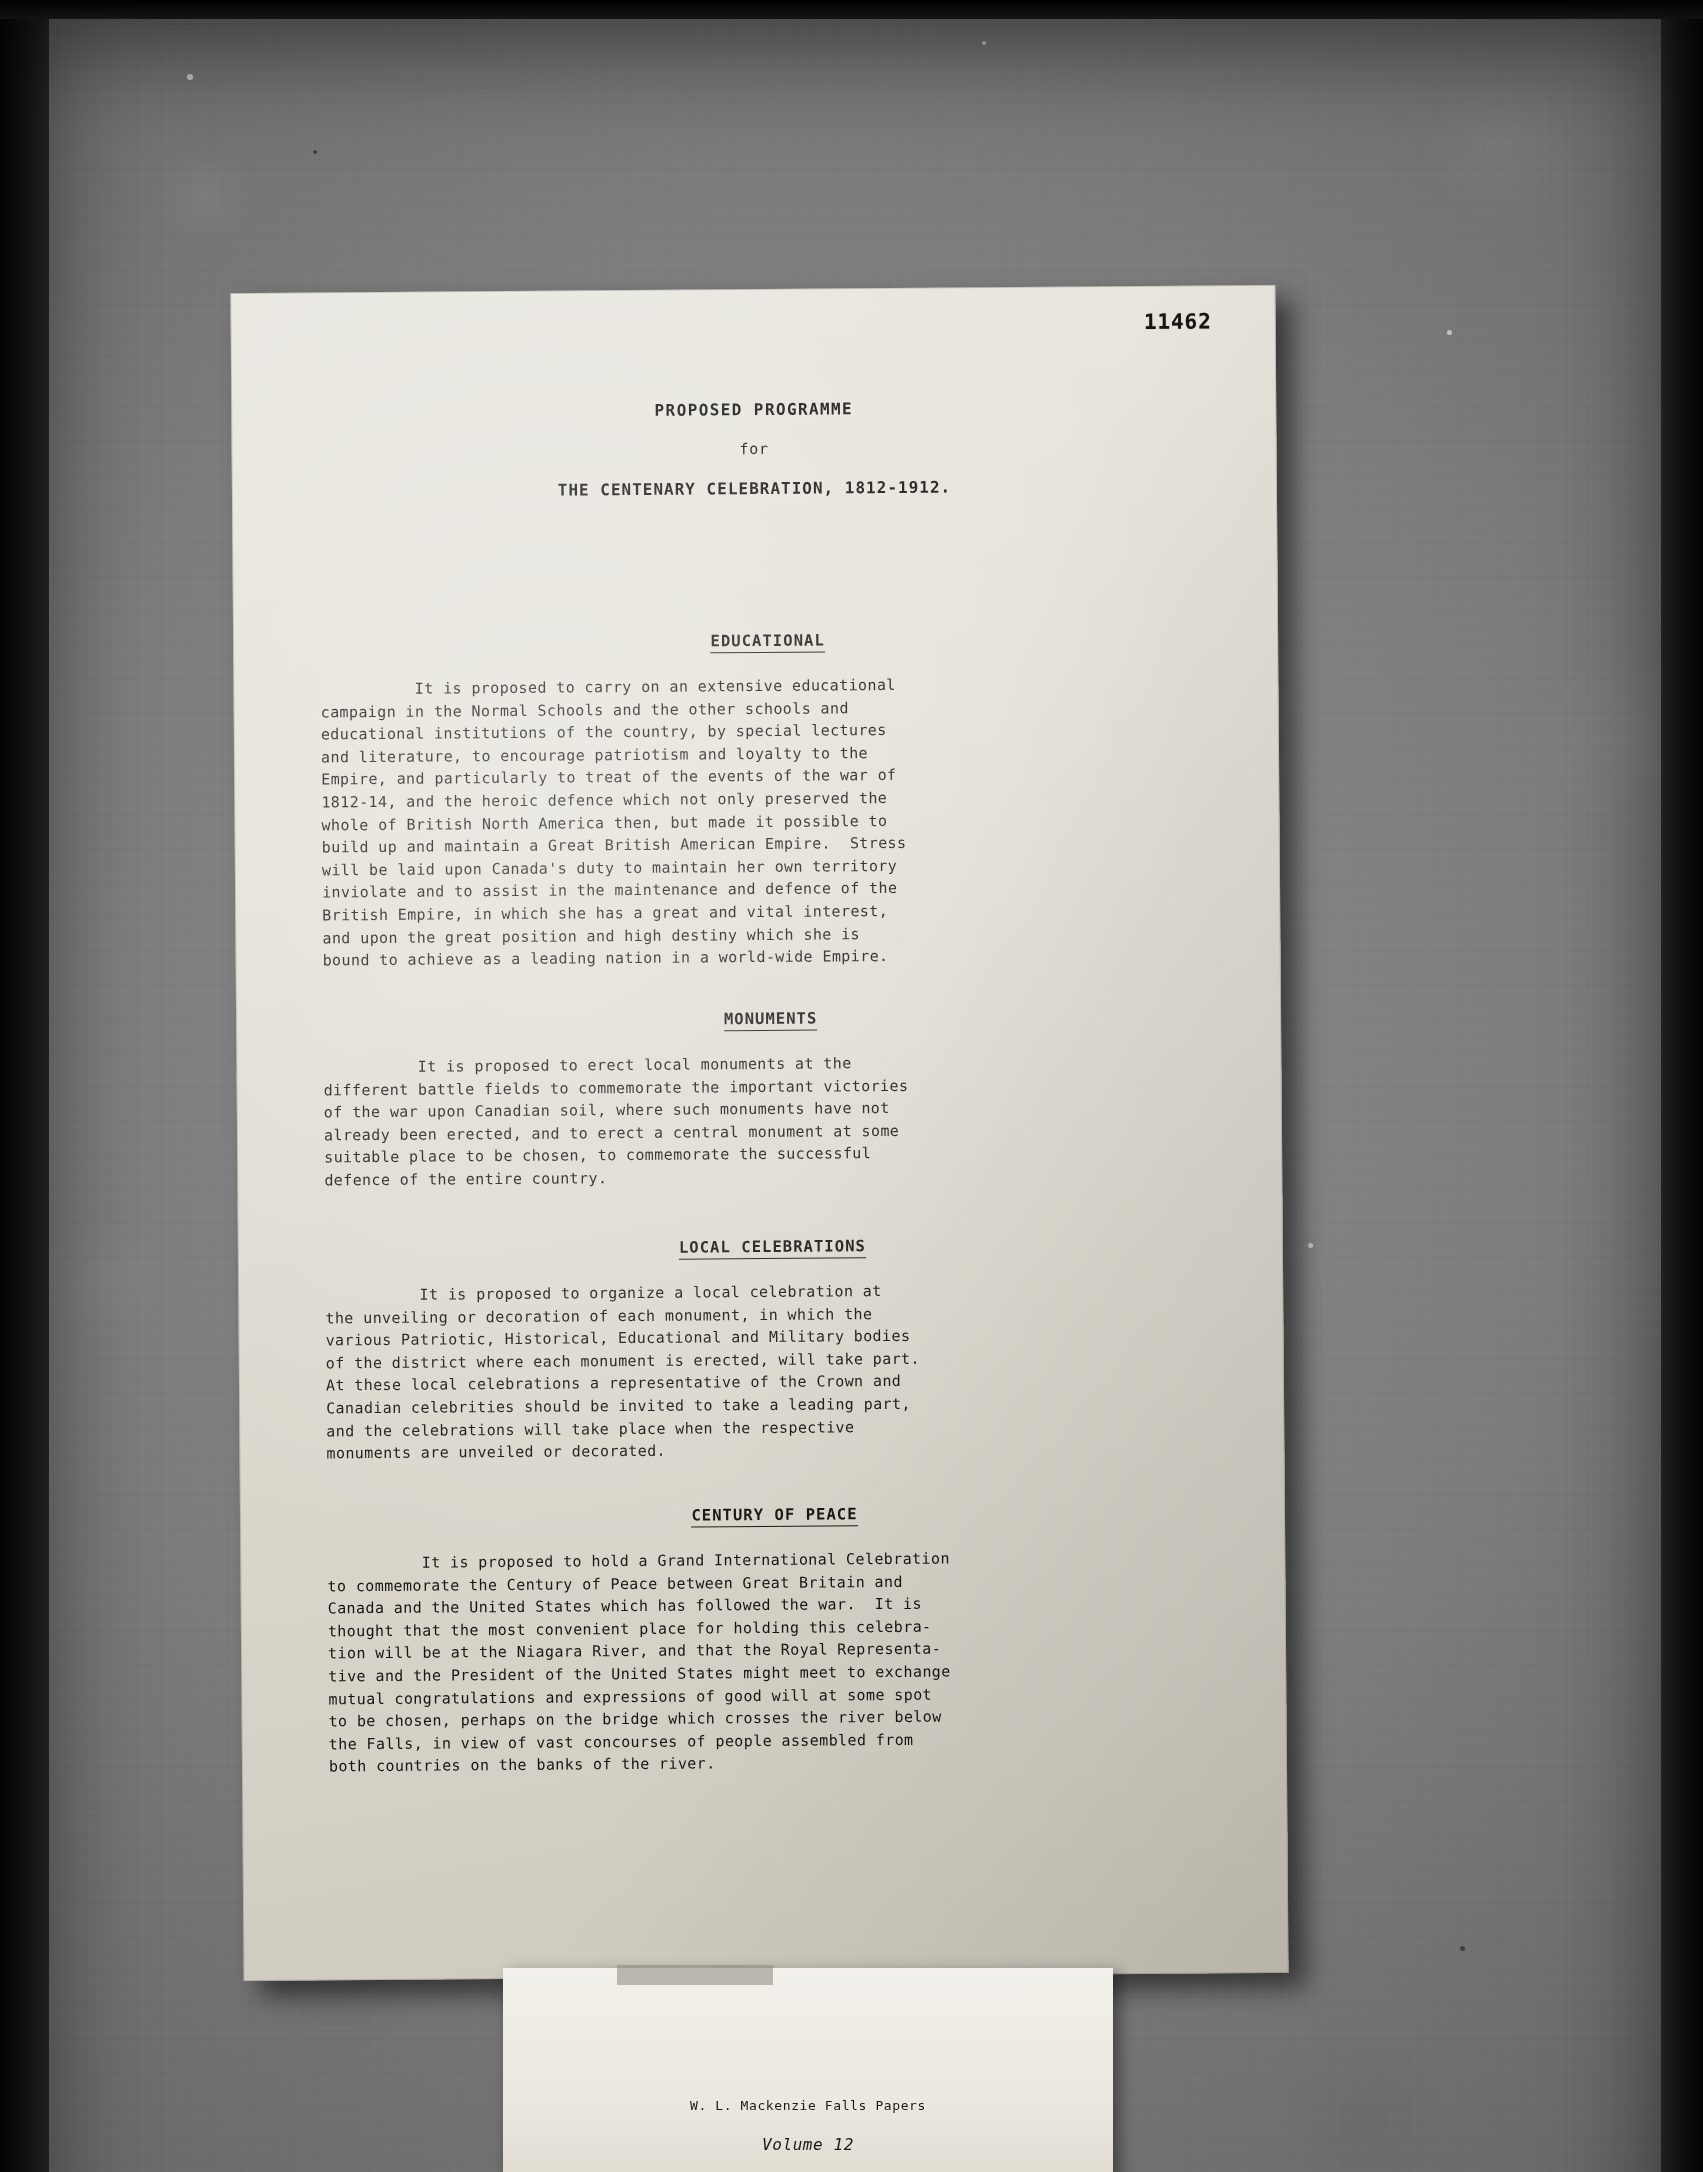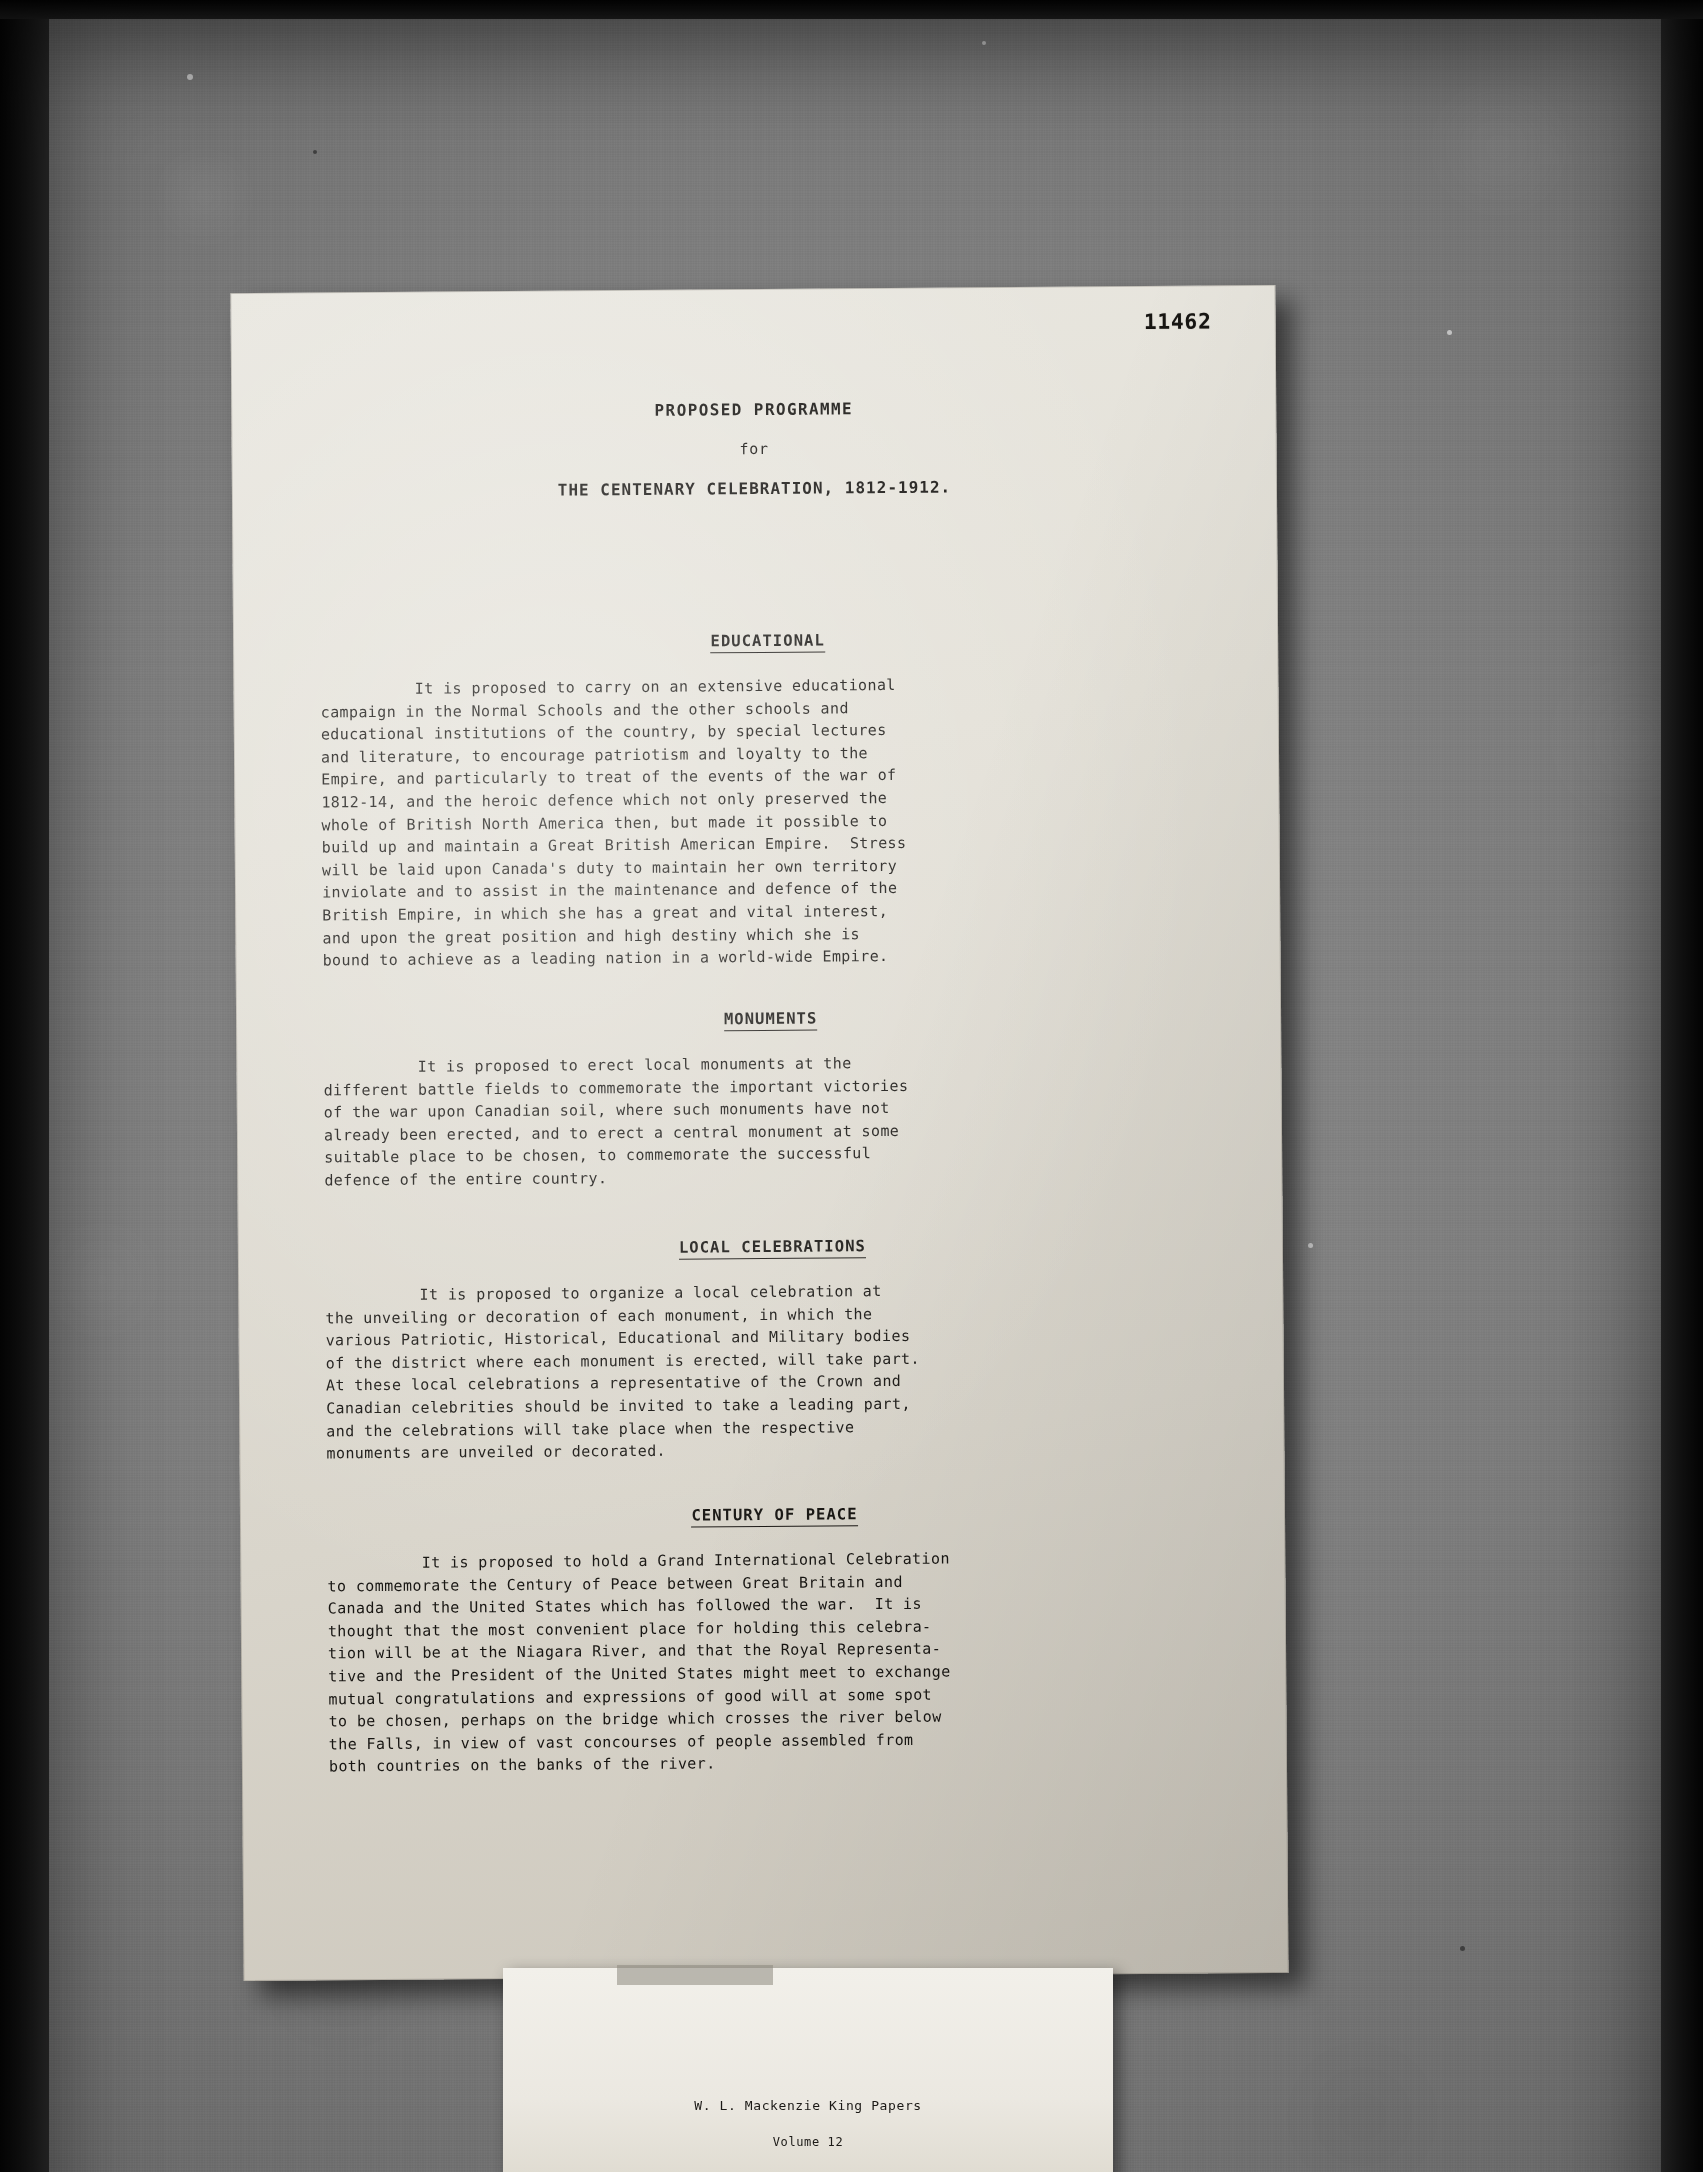--- a/index.html
+++ b/index.html
@@ -182,22 +182,23 @@
     position: absolute;
     left: 0; right: 0;
     top: 130px;
     font-size: 13px;
     letter-spacing: 0.6px;
   }
   #caption-volume {
     position: absolute;
     left: 0; right: 0;
     top: 167px;
-    font-size: 12px;
+    font-size: 16px;
     letter-spacing: 0.6px;
+    font-style: italic;
   }
 
   
   .speck { position: absolute; background: rgba(255,255,255,.55); border-radius: 50%; }
   .speck-dark { position: absolute; background: rgba(0,0,0,.45); border-radius: 50%; }
 </style>
 </head>
 <body>
 
 <div id="film-frame">
@@ -289,16 +290,16 @@
 to be chosen, perhaps on the bridge which crosses the river below
 the Falls, in view of vast concourses of people assembled from
 both countries on the banks of the river.</div>
     </div>
 
   </div>
 </div>
 
 <div id="caption-slip">
   <div id="caption-tape"></div>
-  <div id="caption-title">W. L. Mackenzie King Papers</div>
+  <div id="caption-title">W. L. Mackenzie Falls Papers</div>
   <div id="caption-volume">Volume 12</div>
 </div>
 
 
 </body></html>

